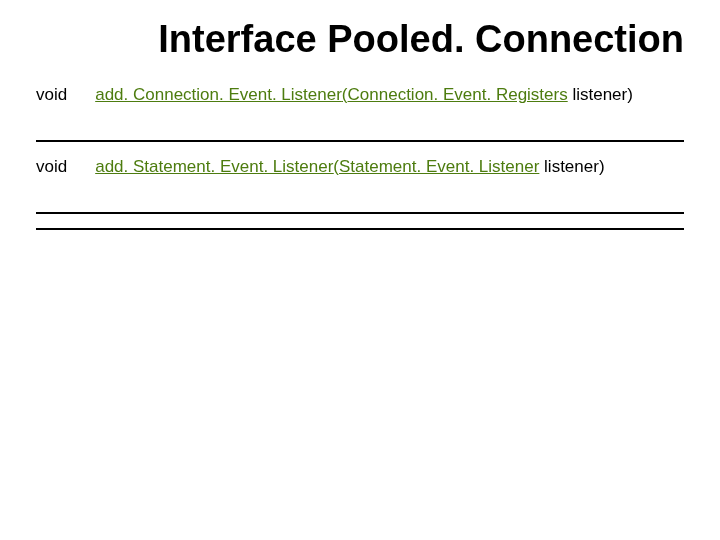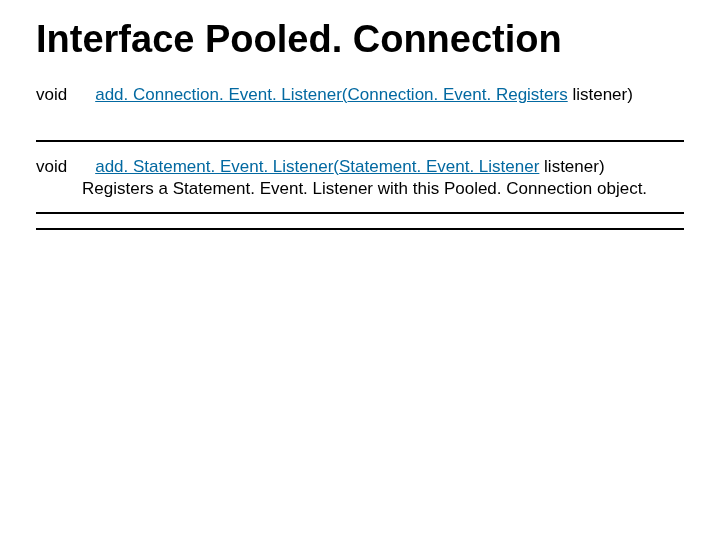--- a/index.html
+++ b/index.html
@@ -13,37 +13,37 @@
   }
   .slide {
     box-sizing: border-box;
     width: 720px;
     height: 540px;
     padding: 18px 36px 20px 36px;
   }
   .title {
     font-size: 38px;
     font-weight: bold;
-    text-align: left;
+    text-align: right;
     line-height: 1.15;
     margin: 0 0 22px 0;
   }
   .entry {
     font-size: 17px;
     line-height: 1.3;
     margin: 0 0 12px 0;
   }
   .ret {
     font-weight: normal;
   }
   .gap1 { display:inline-block; width: 28px; }
   .gap2 { display:inline-block; width: 58px; }
   .indent { display:inline-block; width: 46px; }
   .link {
-    color: #0369a1;
+    color: #4d7c0f;
     text-decoration: underline;
   }
   .hr {
     border: 0;
     border-top: 2px solid #000;
     margin: 10px 0 14px 0;
   }
 </style>
 </head>
 <body>
@@ -56,21 +56,21 @@
 
   <div class="entry">
     <span class="ret">void</span><span class="gap1"></span><span class="link">add. Connection. Event. Listener</span><span class="link">(</span><span class="link">Connection. Event. Registers</span><span> listener)</span><br>
     <span class="indent"></span>
   </div>
 
   <hr class="hr">
 
   <div class="entry">
     <span class="ret">void</span><span class="gap1"></span><span class="link">add. Statement. Event. Listener</span><span class="link">(</span><span class="link">Statement. Event. Listener</span><span> listener)</span><br>
-    <span class="indent"></span><span>Registers a Statement. Event. Listener with this Pooled. Connection object.</span>
+    <span class="indent"></span>
   </div>
 
   <hr class="hr">
 
 
   <hr class="hr">
 
 
 </div>
 

